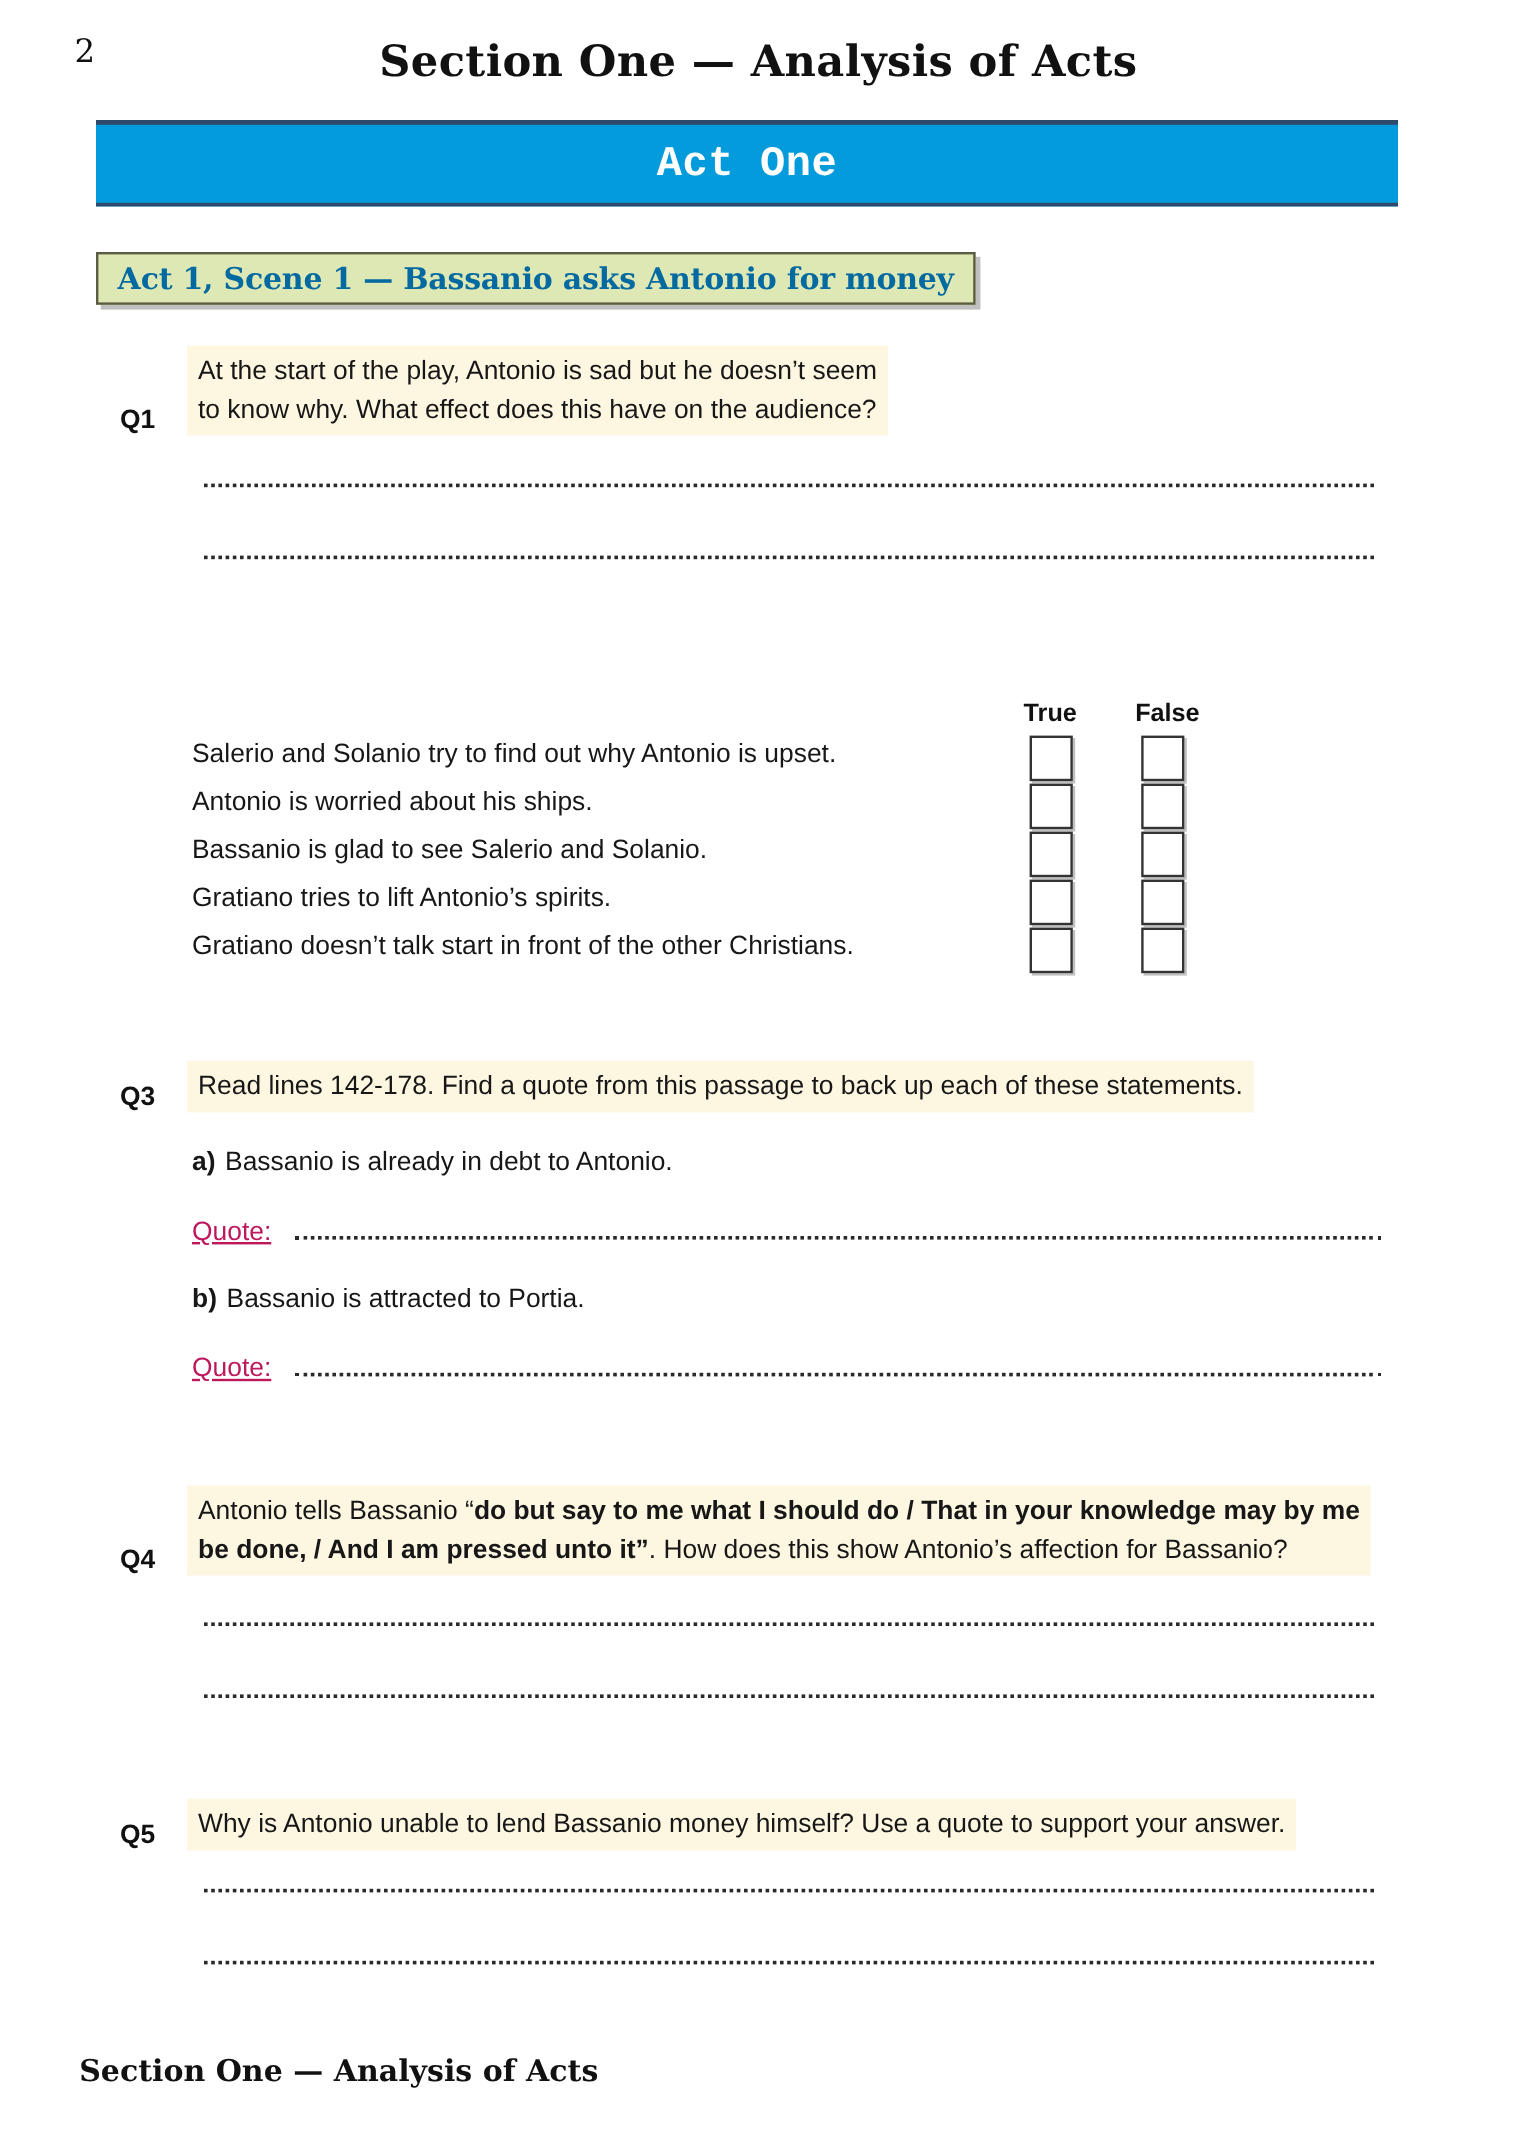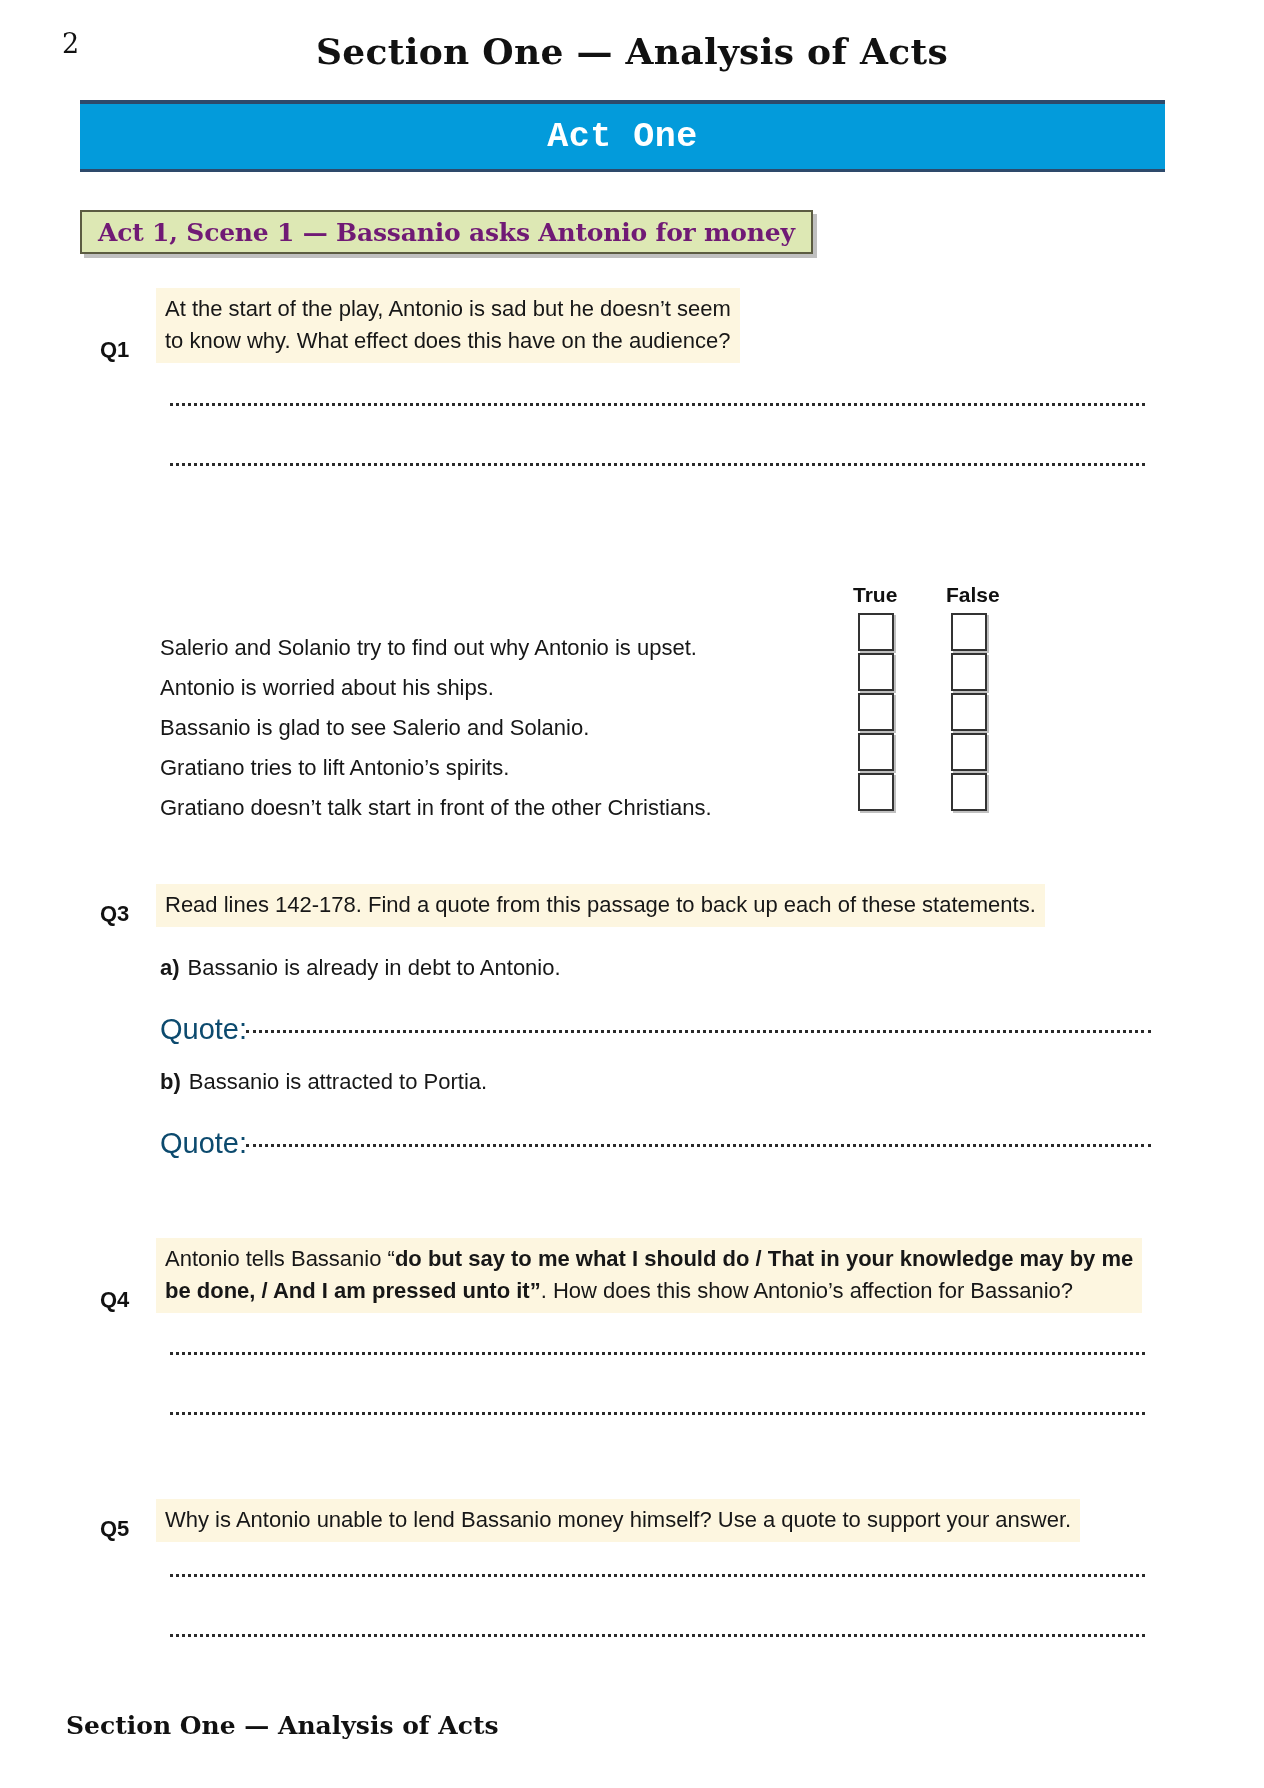--- a/index.html
+++ b/index.html
@@ -79,21 +79,21 @@
     box-sizing: border-box;
     display: inline-flex;
     align-items: center;
     padding: 0 16px;
     box-shadow: 4px 4px 0 rgba(140,140,140,0.55);
   }
   .scene-bar-label {
     font-family: "DejaVu Serif", serif;
     font-weight: 700;
     font-size: 25px;
-    color: #701a75;
+    color: #0369a1;
     white-space: nowrap;
     letter-spacing: -0.2px;
   }
 
   
   .q-block {
     position: absolute;
     left: 100px;
   }
   .q-row {
@@ -142,40 +142,40 @@
     background: #fff;
     box-sizing: border-box;
     box-shadow: 2px 2px 0 rgba(150,150,150,0.6);
   }
   .tf-statement {
     position: absolute;
     left: 160px;
     font-size: 22px;
     color: #171717;
     white-space: nowrap;
-    margin-top: 20px;
   }
 
   
   .sub-item {
     position: absolute;
     left: 160px;
     font-size: 22px;
     color: #171717;
     white-space: nowrap;
   }
   .sub-item .letter {
     font-weight: 700;
     margin-right: 8px;
   }
   .quote-label {
     position: absolute;
     left: 160px;
-    font-size: 29px;
-    color: #0c4a6e;
+    font-size: 22px;
+    color: #be185d;
+    text-decoration: underline;
   }
 
   
   .footer {
     position: absolute;
     left: 66px;
     bottom: 48px;
     font-family: "DejaVu Serif", serif;
     font-weight: 700;
     font-size: 25px;

